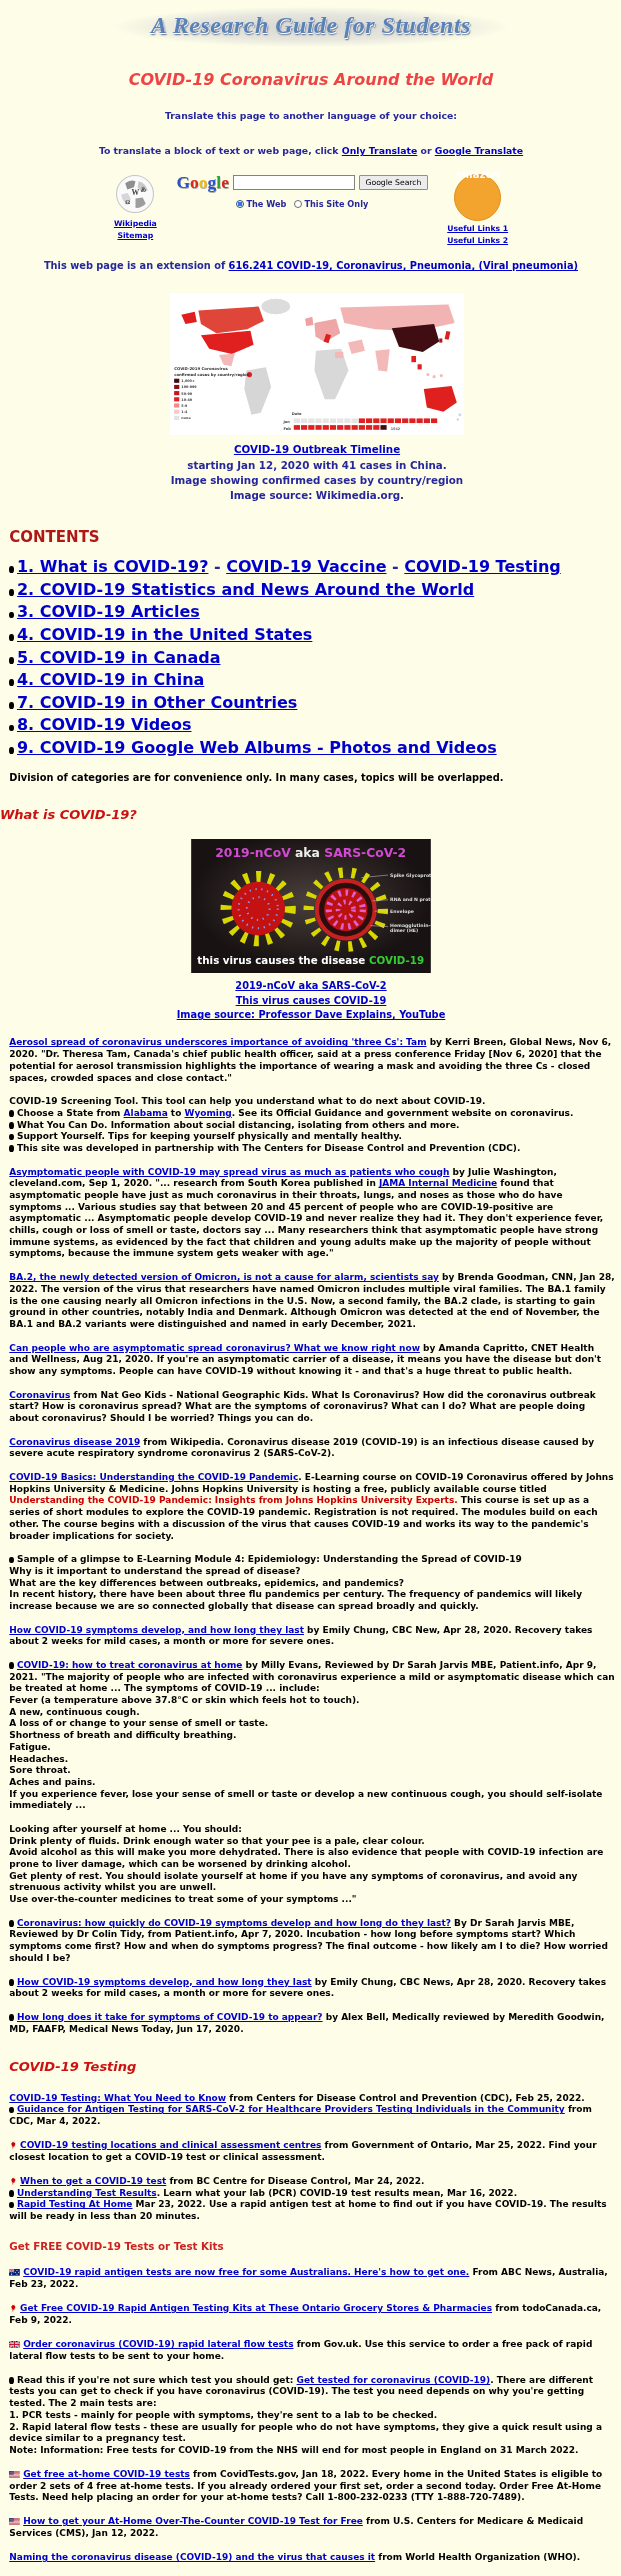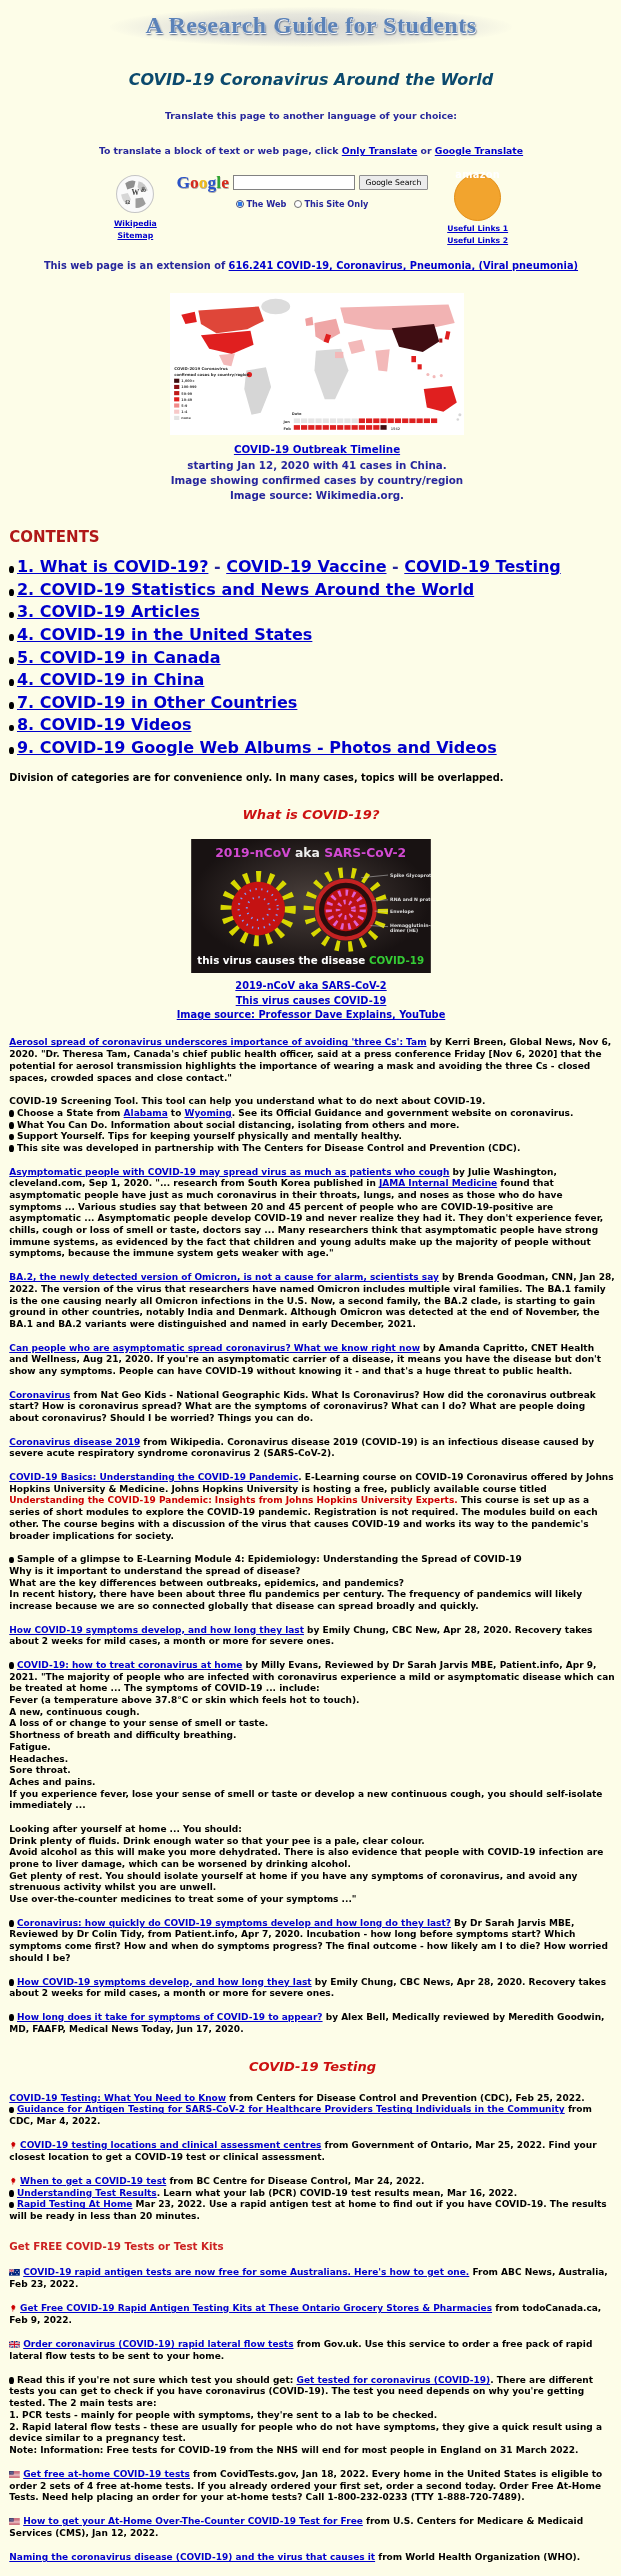--- a/index.html
+++ b/index.html
@@ -6,24 +6,24 @@
   html,body{margin:0;padding:0;}
   body{width:622px;background:#fdfde8;font-family:"DejaVu Sans","Liberation Sans",sans-serif;font-weight:bold;color:#000;}
   a{color:#0000cc;text-decoration:underline;cursor:pointer;}
   .center{text-align:center;}
   .navy{color:#27279c;}
 
   
   .logo-wrap{padding-top:7.2px;text-align:center;}
   .logo-ellipse{display:inline-block;padding:5.2px 36px 7.2px;border-radius:50%;
     background:radial-gradient(ellipse at center,#d7d7d2 0%,#e6e6dd 45%,rgba(253,253,232,0) 72%);}
-  .logo-text{font-family:"Liberation Serif","DejaVu Serif",serif;font-weight:bold;
+  .logo-text{font-family:"Liberation Serif","DejaVu Serif",serif;font-style:italic;font-weight:bold;
     font-size:24px;color:#5b82b8;text-shadow:0.5px 0.5px 0 #fff,1px 1.5px 1.5px #5a6a84;letter-spacing:0.5px;}
   .byline{font-family:"Liberation Serif","DejaVu Serif",serif;font-style:italic;font-size:11.3px;color:#3d4a66;margin-top:8.2px;}
-  .page-title{font-size:16px;font-style:italic;color:#0c4a6e;margin-top:23px;}
+  .page-title{font-size:16px;font-style:italic;color:#ef4444;margin-top:23px;}
   .translate1{font-size:9.3px;margin-top:21.6px;}
   .translate2{font-size:9.3px;margin-top:24px;}
 
   
   .search-strip{margin-top:17.5px;display:flex;justify-content:center;align-items:flex-start;gap:19.6px;}
   .search-col{text-align:center;}
   .wiki-links a,.useful-links a{display:block;font-size:7.7px;margin-top:3.1px;}
   .google-row{display:flex;align-items:center;gap:4.1px;}
   .glogo{font-family:"Liberation Serif","DejaVu Serif",serif;font-size:17.5px;font-weight:bold;text-shadow:0.5px 0.5px 0.5px #aaa;line-height:1;}
   .glogo .c1,.glogo .c4{color:#2a53c9;} .glogo .c2,.glogo .c6{color:#d7281c;}
@@ -40,21 +40,21 @@
 
   
   .map-fig{margin-top:21.6px;padding-left:12px;}
   .map-caption{margin-top:5.2px;font-size:10.3px;line-height:1.5;}
   .contents-h{font-size:15px;color:#b01818;margin:24px 0 11.3px 9.3px;}
   .toc{margin-left:9.3px;font-size:16px;}
   .toc-row{margin:3.6px 0;}
   .toc-sep{color:#27279c;}
   .division-note{margin:15.5px 6.2px 0 9.3px;font-size:9.8px;}
 
-  .h2red{font-size:13px;font-style:italic;color:#cc1111;text-align:center;margin:24px 0 16.5px;}
+  .h2red{font-size:13px;font-style:italic;color:#cc1111;text-align:left;margin:24px 0 16.5px;}
   .h3red{font-size:10.3px;color:#cc2222;margin:17.5px 0 13.4px;}
   .virus-fig{text-align:center;margin-top:0;}
   .virus-caption{margin-top:4.1px;font-size:9.8px;line-height:1.5;}
 
   
   .body-blocks{margin:14.4px 6.2px 0 9.3px;font-size:9px;line-height:1.3;}
   .body-blocks p.blk{margin:12px 0;}
   .redtxt{color:#cc0000;}
   .ic{display:inline-block;margin-right:3.1px;vertical-align:-0.5px;}
   .ic-dot{width:4.6px;height:6.7px;background:#000;border-radius:50%;vertical-align:-1px;}

